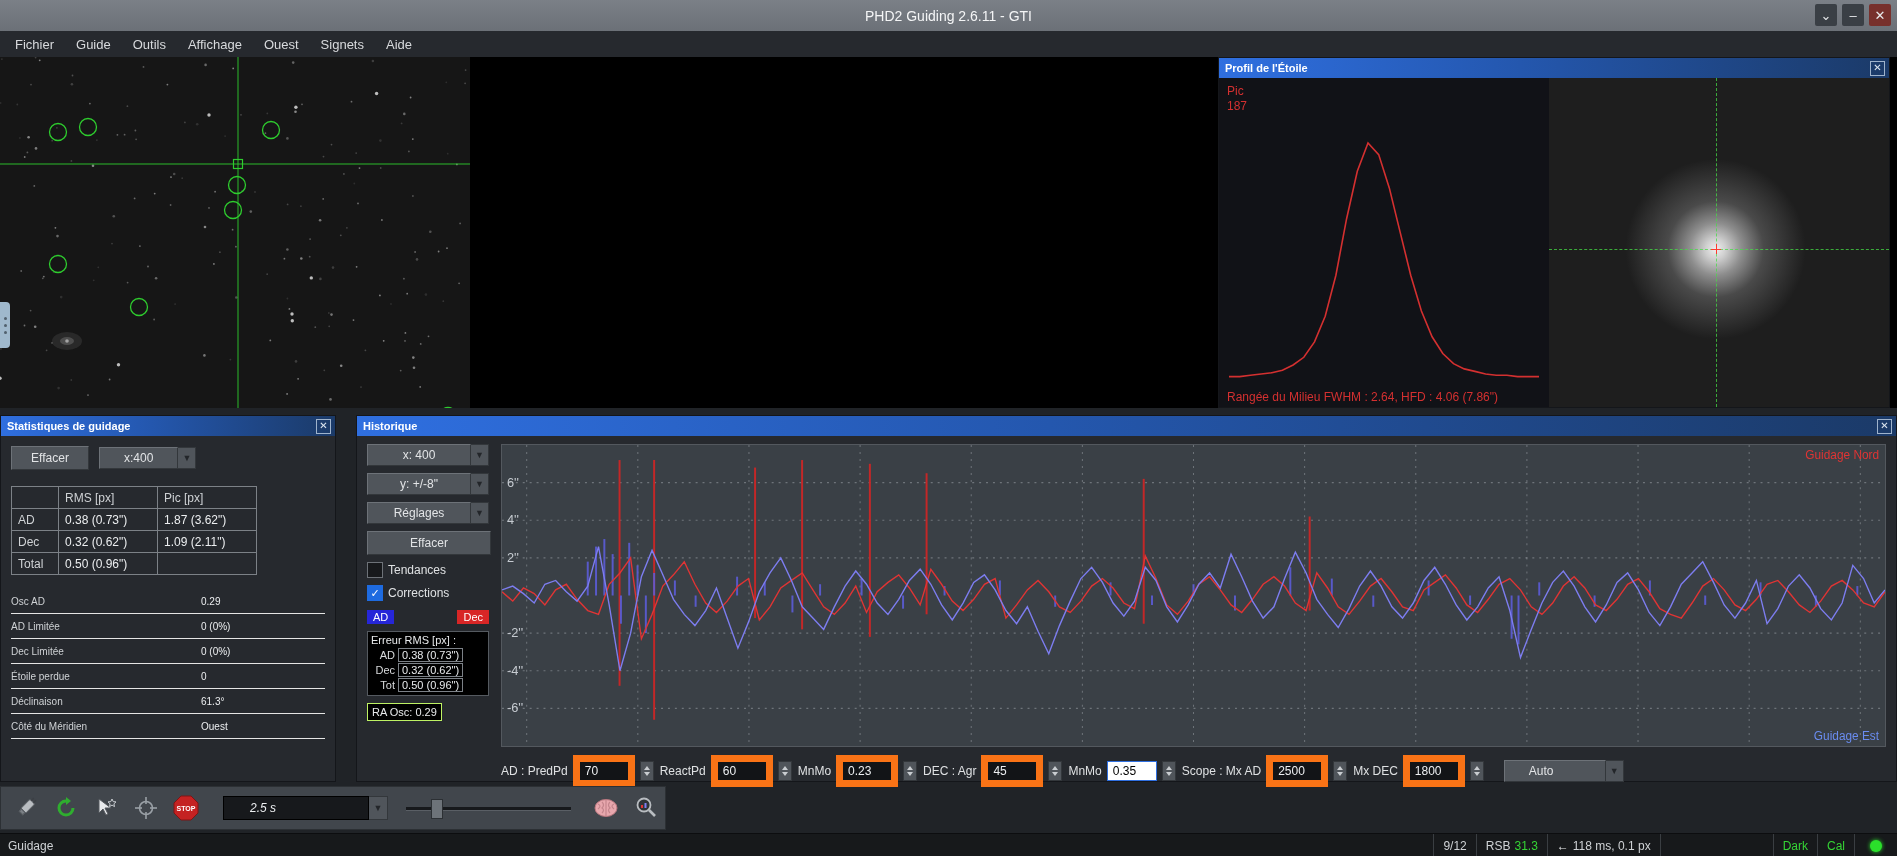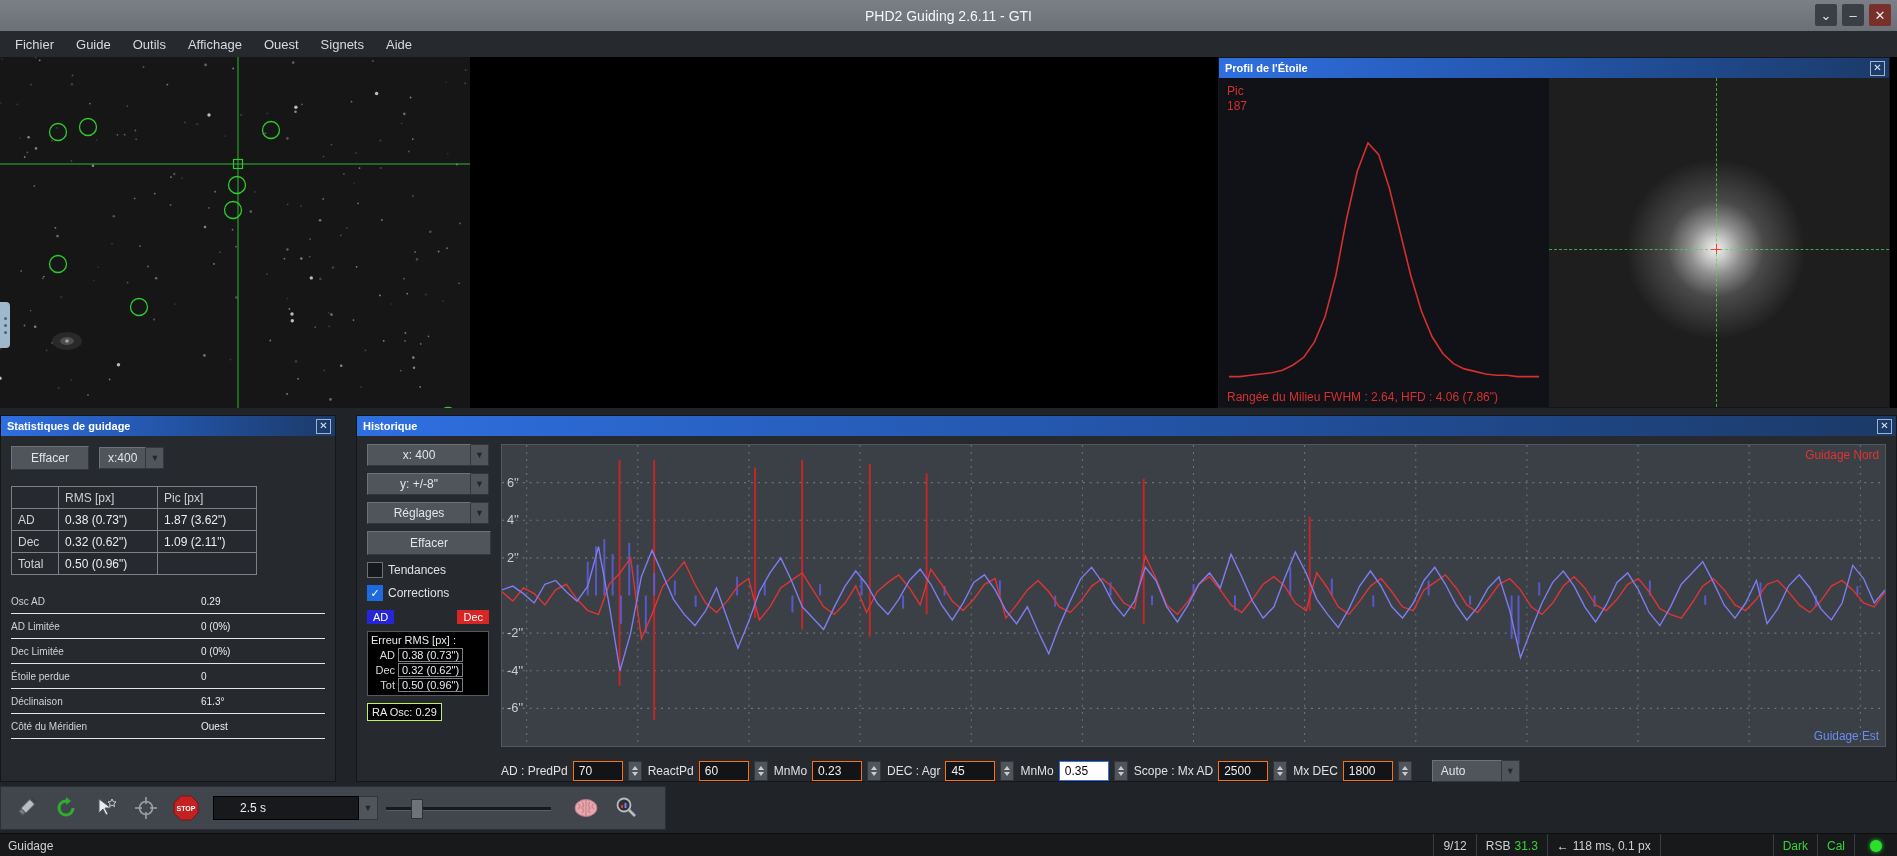--- a/index.html
+++ b/index.html
@@ -43,21 +43,21 @@
   .zoom-cross-v{position:absolute;left:calc(49% - 0px);top:calc(52% - 5px);width:1px;height:10px;background:#ff3b30;}
   .zoom-cross-h{position:absolute;top:calc(52% - 0px);left:calc(49% - 5px);height:1px;width:10px;background:#ff3b30;}
 
   
   .stats-panel{position:absolute;left:0;top:415px;width:336px;height:367px;}
   .stats-body{position:absolute;top:20px;left:0;right:0;bottom:0;padding:10px 10px 0 10px;}
   .btn{background:#50555b;border:1px solid #33373b;border-top-color:#6d7278;border-left-color:#6d7278;color:#e2e4e6;font-size:12px;height:22px;display:inline-flex;align-items:center;justify-content:center;cursor:default;}
   .stats-toprow{display:flex;gap:10px;align-items:center;}
   .stats-toprow .btn{width:76px;}
   .mini-select{display:inline-flex;height:22px;align-items:stretch;cursor:default;}
-  .mini-select .ms-val{background:#50555b;border:1px solid #33373b;border-top-color:#6d7278;border-left-color:#6d7278;color:#e2e4e6;font-size:12px;display:flex;align-items:center;padding:0 8px;}
+  .mini-select .ms-val{background:#50555b;border:1px solid #33373b;border-top-color:#6d7278;border-left-color:#6d7278;color:#e2e4e6;font-size:12px;display:flex;align-items:center;padding:0 24px;}
   .mini-select .ms-arrow{width:17px;background:#50555b;border:1px solid #33373b;border-left:none;color:#23262a;font-size:9px;display:flex;align-items:center;justify-content:center;}
   .stats-table{border-collapse:collapse;margin-top:16px;font-size:12px;}
   .stats-table th,.stats-table td{border:1px solid #7c8187;padding:2px 6px;height:17px;font-weight:normal;text-align:left;color:#eceef0;}
   .stats-table th{color:#cfd2d5;}
   .stats-table td:first-child{color:#cfd2d5;width:34px;}
   .stats-table td:nth-child(2),.stats-table th:nth-child(2){width:86px;}
   .stats-table td:nth-child(3),.stats-table th:nth-child(3){width:86px;}
   .stats-list{margin-top:14px;}
   .stats-row{display:flex;height:24px;align-items:center;border-bottom:1px solid #e5e5e5;font-size:10px;}
   .stats-row .sl{flex:0 0 190px;color:#cfd2d5;}
@@ -83,33 +83,33 @@
   .rms-line .rl{width:24px;text-align:right;margin-right:3px;color:#d8dadc;}
   .rms-line .rv{border:1px solid #7c8187;padding:0 3px;white-space:nowrap;}
   .osc-box{background:#000;border:1px solid #bef264;padding:2px 4px;font-size:11px;color:#e8eaec;width:fit-content;}
 
   .hist-graph{position:absolute;left:144px;top:8px;right:10px;height:301px;background:#3a4046;border:1px solid #53585e;}
   .hist-graph svg{position:absolute;left:0;top:0;width:100%;height:100%;}
 
   .guide-params{position:absolute;left:144px;right:10px;top:322px;height:26px;display:flex;align-items:center;gap:6px;font-size:12px;color:#dfe1e3;}
   .pgroup{display:flex;align-items:center;gap:5px;}
   .plabel{white-space:nowrap;}
-  .pinput{min-width:38px;height:16px;background:#121417;border:1px solid #f97316;color:#eceef0;font-size:12px;padding:1px 5px;display:flex;align-items:center;}
+  .pinput{min-width:38px;height:16px;background:#121417;border:7px solid #f97316;color:#eceef0;font-size:12px;padding:1px 5px;display:flex;align-items:center;}
   .pinput.focused{background:#fff;color:#000;border:1px solid #2f6fe0;}
   .spin{width:14px;height:20px;background:#50555b;border:1px solid #33373b;display:flex;flex-direction:column;align-items:center;justify-content:center;gap:2px;box-sizing:border-box;}
   .spin i{display:block;width:0;height:0;border-left:3px solid transparent;border-right:3px solid transparent;}
   .spin .up{border-bottom:4px solid #c9cdd1;}
   .spin .dn{border-top:4px solid #c9cdd1;}
   .gap1{width:8px;}
 
   
   .toolbar-row{position:absolute;top:786px;left:0;right:0;height:45px;}
   .toolbar{position:absolute;left:0;top:0;width:666px;height:44px;background:#41464c;border:1px solid #2c3034;display:flex;align-items:center;padding-left:6px;box-sizing:border-box;gap:2px;}
   .tbtn{width:38px;height:36px;display:flex;align-items:center;justify-content:center;border-radius:2px;}
-  .exp-select{display:flex;align-items:stretch;height:24px;margin:0 6px;cursor:default;}
+  .exp-select{display:flex;align-items:stretch;height:24px;margin:0 16px;cursor:default;font-style:italic;}
   .exp-select .ev{width:118px;background:#17191c;border:1px solid #000;color:#eceef0;font-size:12px;display:flex;align-items:center;padding-left:26px;}
   .exp-select .ea{width:18px;background:#50555b;border:1px solid #33373b;border-left:none;color:#23262a;font-size:9px;display:flex;align-items:center;justify-content:center;}
   .gamma-slider{position:relative;width:165px;height:24px;margin-right:14px;}
   .gamma-slider .track{position:absolute;left:0;right:0;top:11px;height:3px;background:#17191c;border-bottom:1px solid #5a5f65;}
   .gamma-slider .handle{position:absolute;left:15%;top:3px;width:10px;height:18px;background:#6d7379;border:1px solid #2c3034;}
 
   
   .statusbar{position:absolute;top:833px;left:0;right:0;height:23px;background:#17191b;border-top:1px solid #0c0d0f;display:flex;align-items:center;font-size:12px;color:#cfd2d5;}
   .sb-left{padding-left:8px;}
   .sb-spacer{flex:1;}

